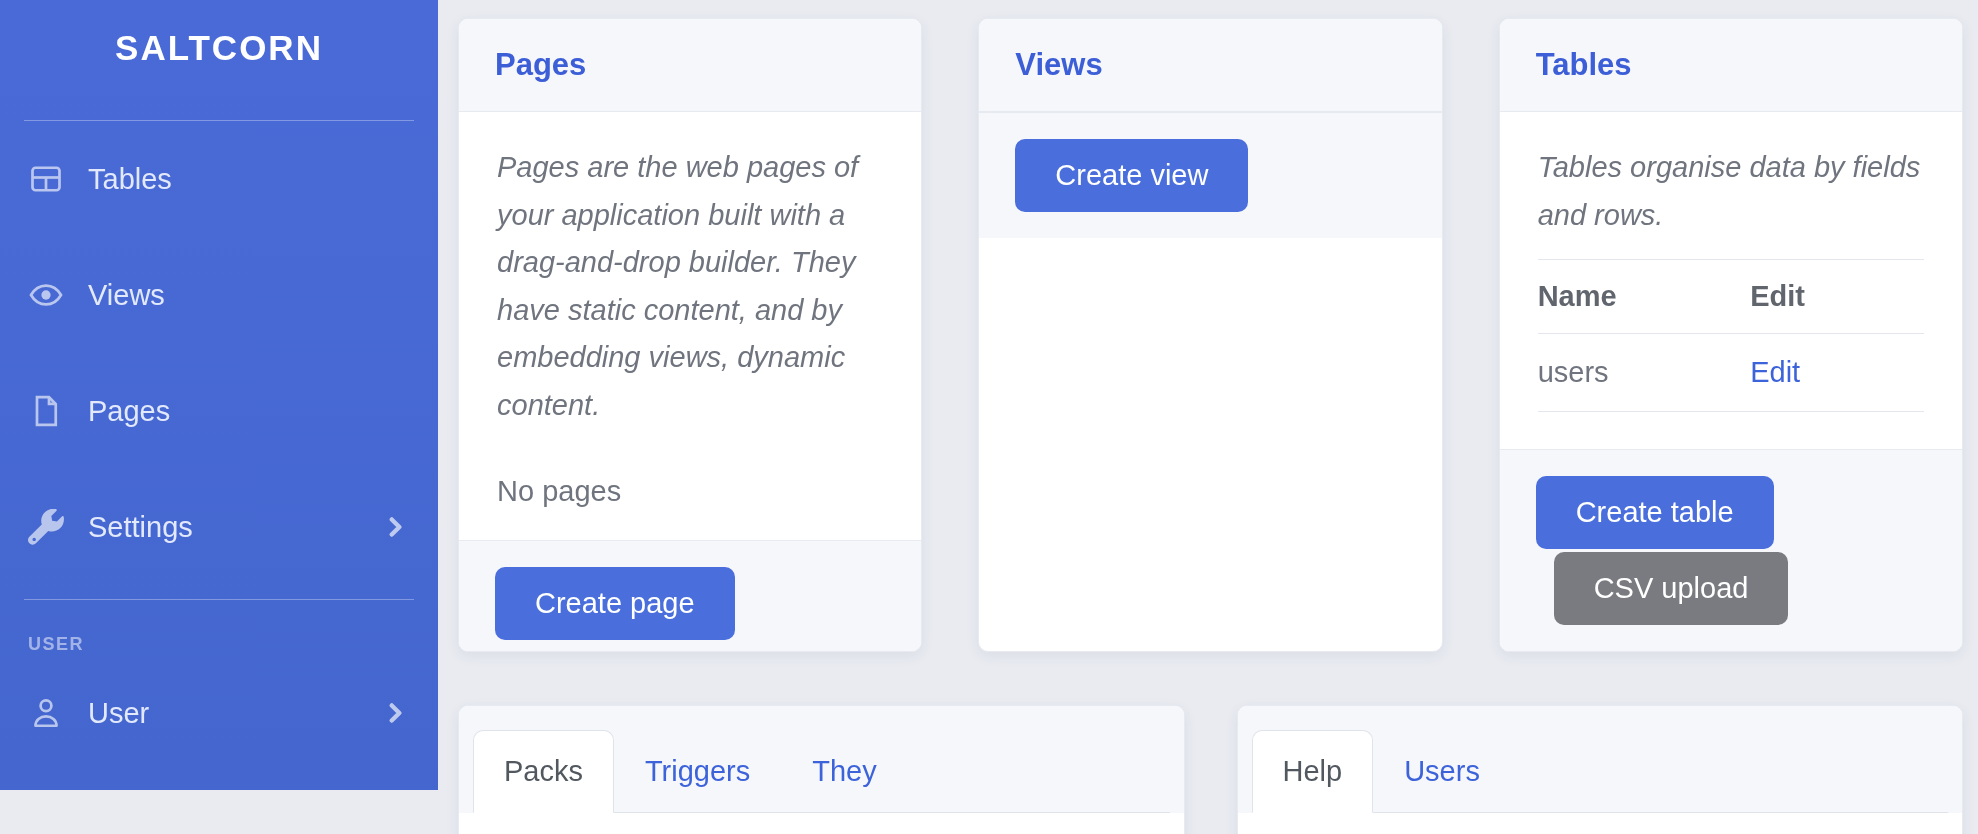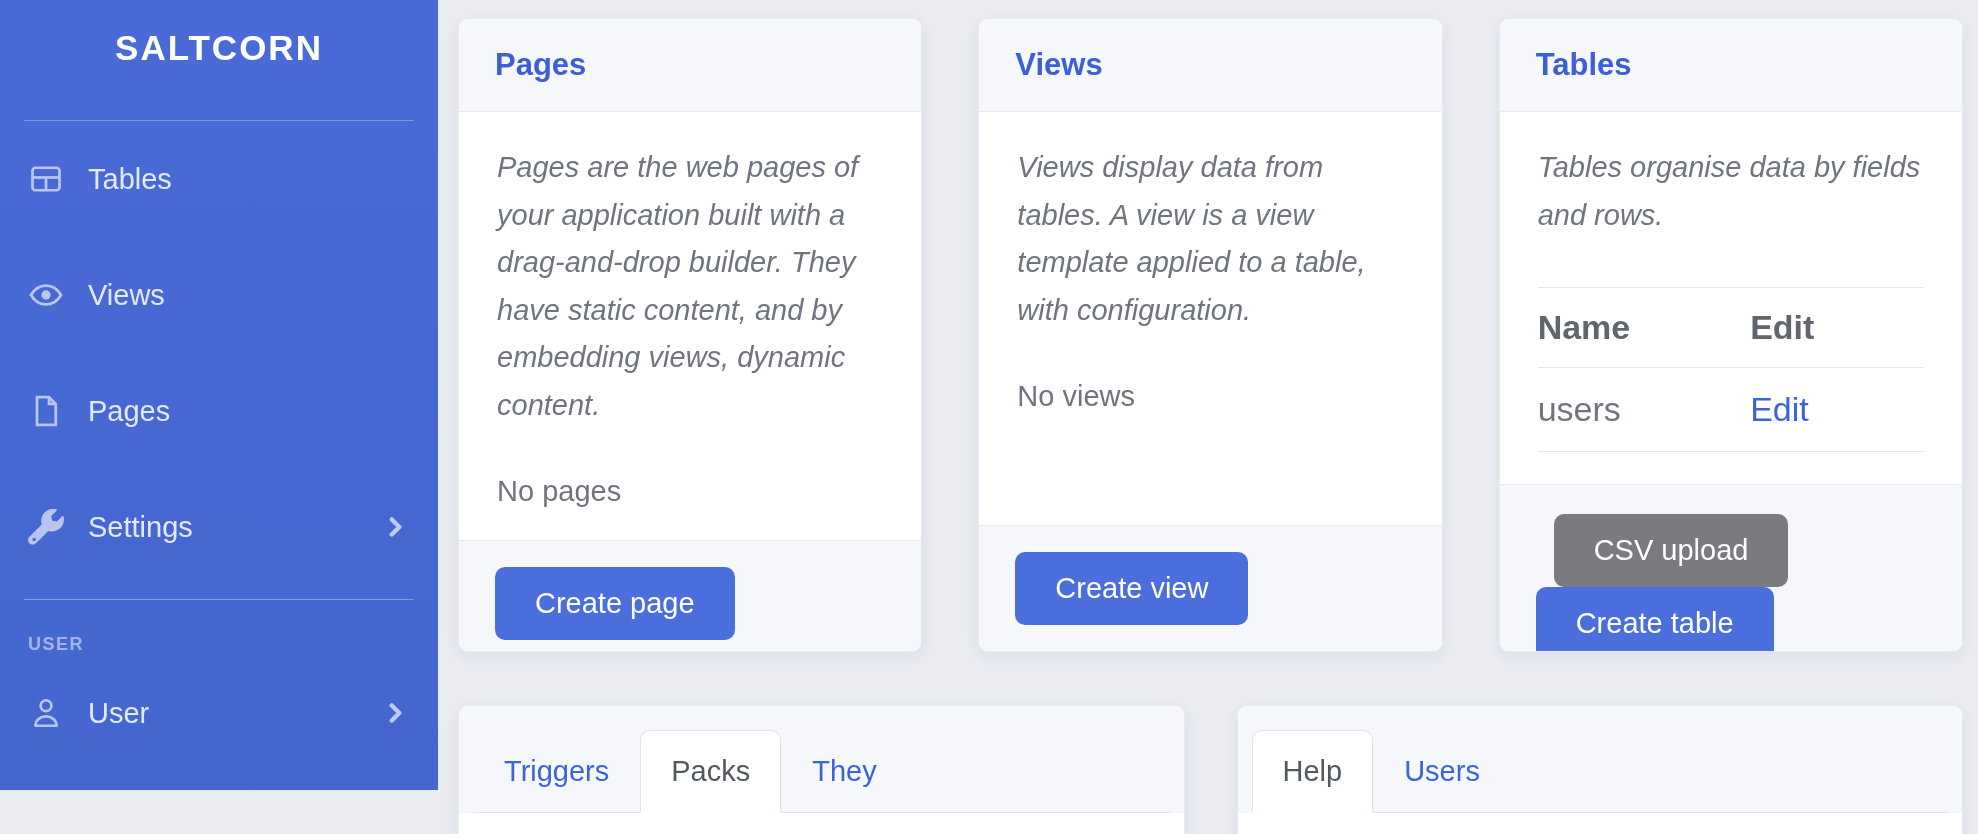--- a/index.html
+++ b/index.html
@@ -72,21 +72,21 @@
   .btn {
     display: block; width: max-content;
     border: none; border-radius: 10px;
     font-family: inherit; font-size: 29px; color: #fff;
     padding: 20px 40px; cursor: pointer;
   }
   .btn-primary { background: #4a6fdc; }
   .btn-secondary { background: #797b81; margin: 3px 0 0 18px; }
 
   
-  .mini-table { width: 100%; border-collapse: collapse; margin-top: 48px; font-size: 34px; }
+  .mini-table { width: 100%; border-collapse: collapse; margin-top: 20px; font-size: 29px; }
   .mini-table th {
     text-align: left; font-weight: 700; color: #61666e;
     padding: 20px 0; border-top: 1px solid #e3e6ec; border-bottom: 1px solid #e3e6ec;
   }
   .mini-table td {
     text-align: left; color: #6f747e;
     padding: 22px 0; border-bottom: 1px solid #e3e6ec;
   }
   .mini-table .col-action { width: 45%; }
   .link { color: #3d63da; text-decoration: none; cursor: pointer; }
@@ -207,24 +207,20 @@
         <p class="desc">Pages are the web pages of your application built with a drag-and-drop builder. They have static content, and by embedding views, dynamic content.</p>
         <p class="empty-note">No pages</p>
       </div>
       <div class="card-footer">
         <button class="btn btn-primary">Create page</button>
       </div>
     </section>
 
     <section class="card">
       <div class="card-header">Views</div>
-      <div class="card-body">
-        <p class="desc">Views display data from tables. A view is a view template applied to a table, with configuration.</p>
-        <p class="empty-note">No views</p>
-      </div>
       <div class="card-footer">
         <button class="btn btn-primary">Create view</button>
       </div>
     </section>
 
     <section class="card">
       <div class="card-header">Tables</div>
       <div class="card-body">
         <p class="desc">Tables organise data by fields and rows.</p>
         <table class="mini-table">
@@ -236,33 +232,33 @@
           </thead>
           <tbody>
             <tr>
               <td>users</td>
               <td><a class="link">Edit</a></td>
             </tr>
           </tbody>
         </table>
       </div>
       <div class="card-footer">
+        <button class="btn btn-primary">Create table</button>
         <button class="btn btn-secondary">CSV upload</button>
-        <button class="btn btn-primary">Create table</button>
       </div>
     </section>
   </div>
 
   <div class="bottom-row">
 
     <section class="tab-card">
       <div class="tab-card-header">
         <ul class="tabs">
+          <li class="tab active">Packs</li>
           <li class="tab">Triggers</li>
-          <li class="tab active">Packs</li>
           <li class="tab">They</li>
         </ul>
       </div>
       <div class="tab-card-body"></div>
     </section>
 
     <section class="tab-card">
       <div class="tab-card-header">
         <ul class="tabs">
           <li class="tab active">Help</li>

